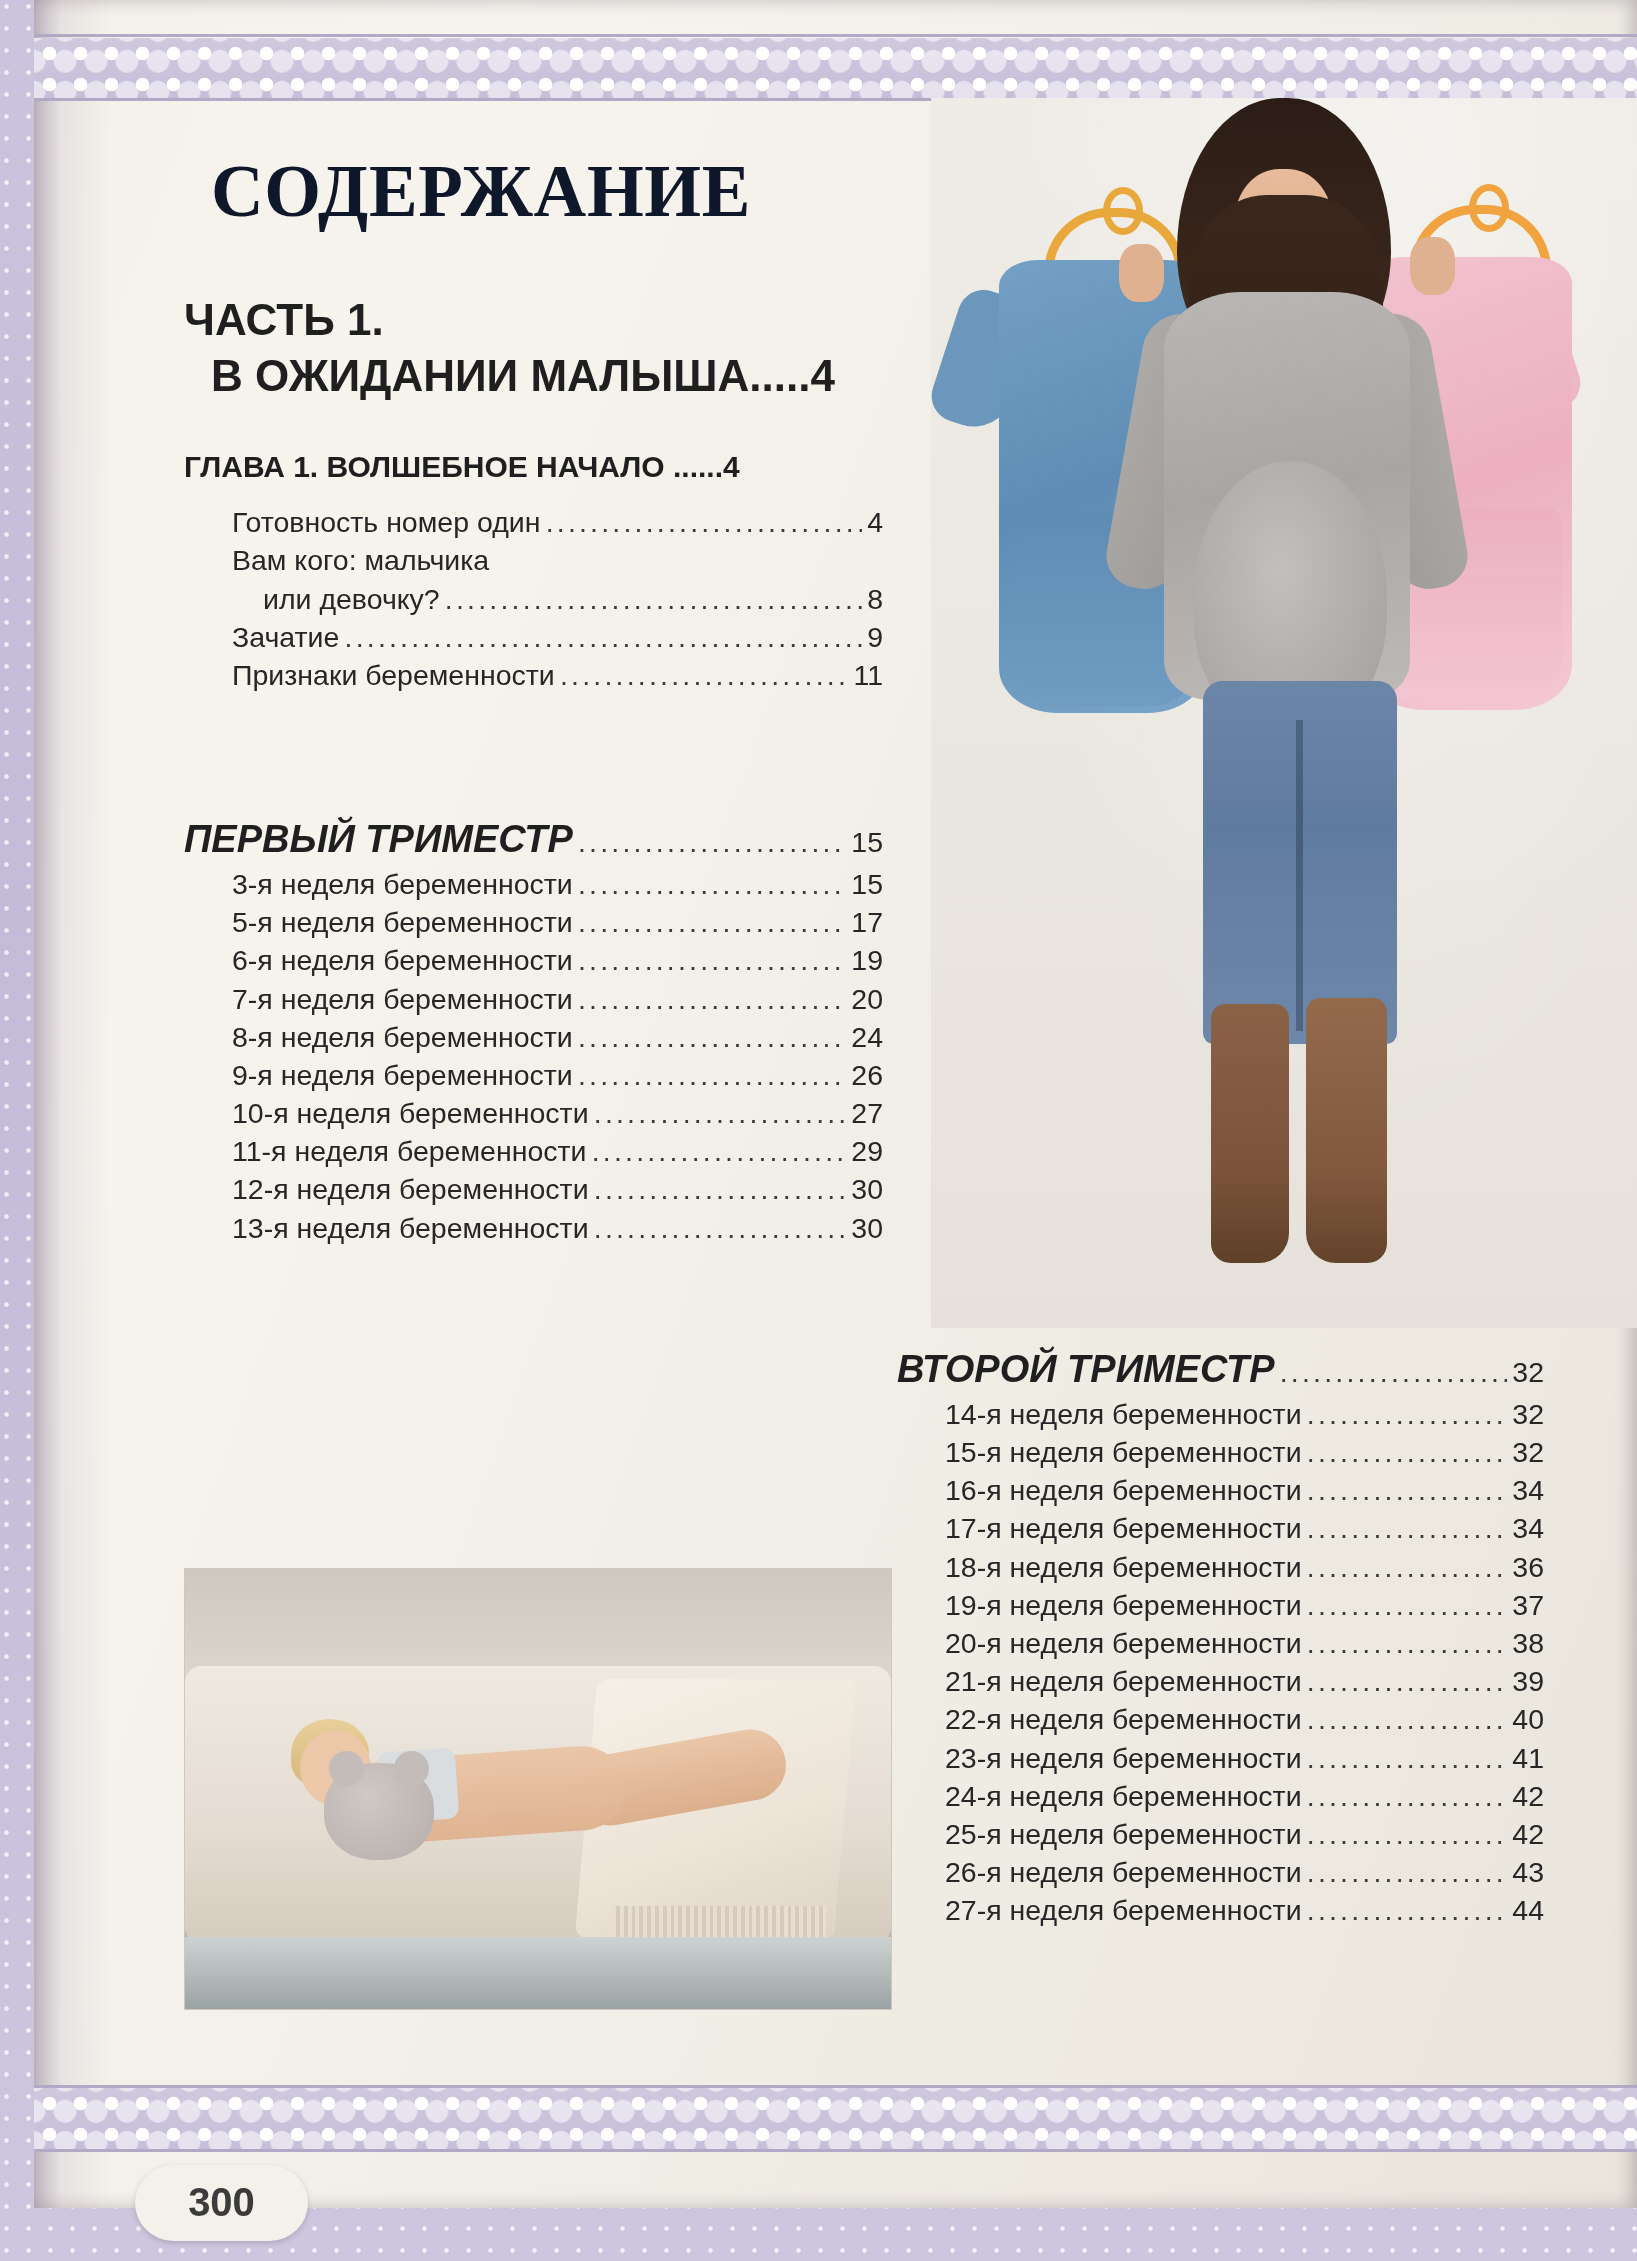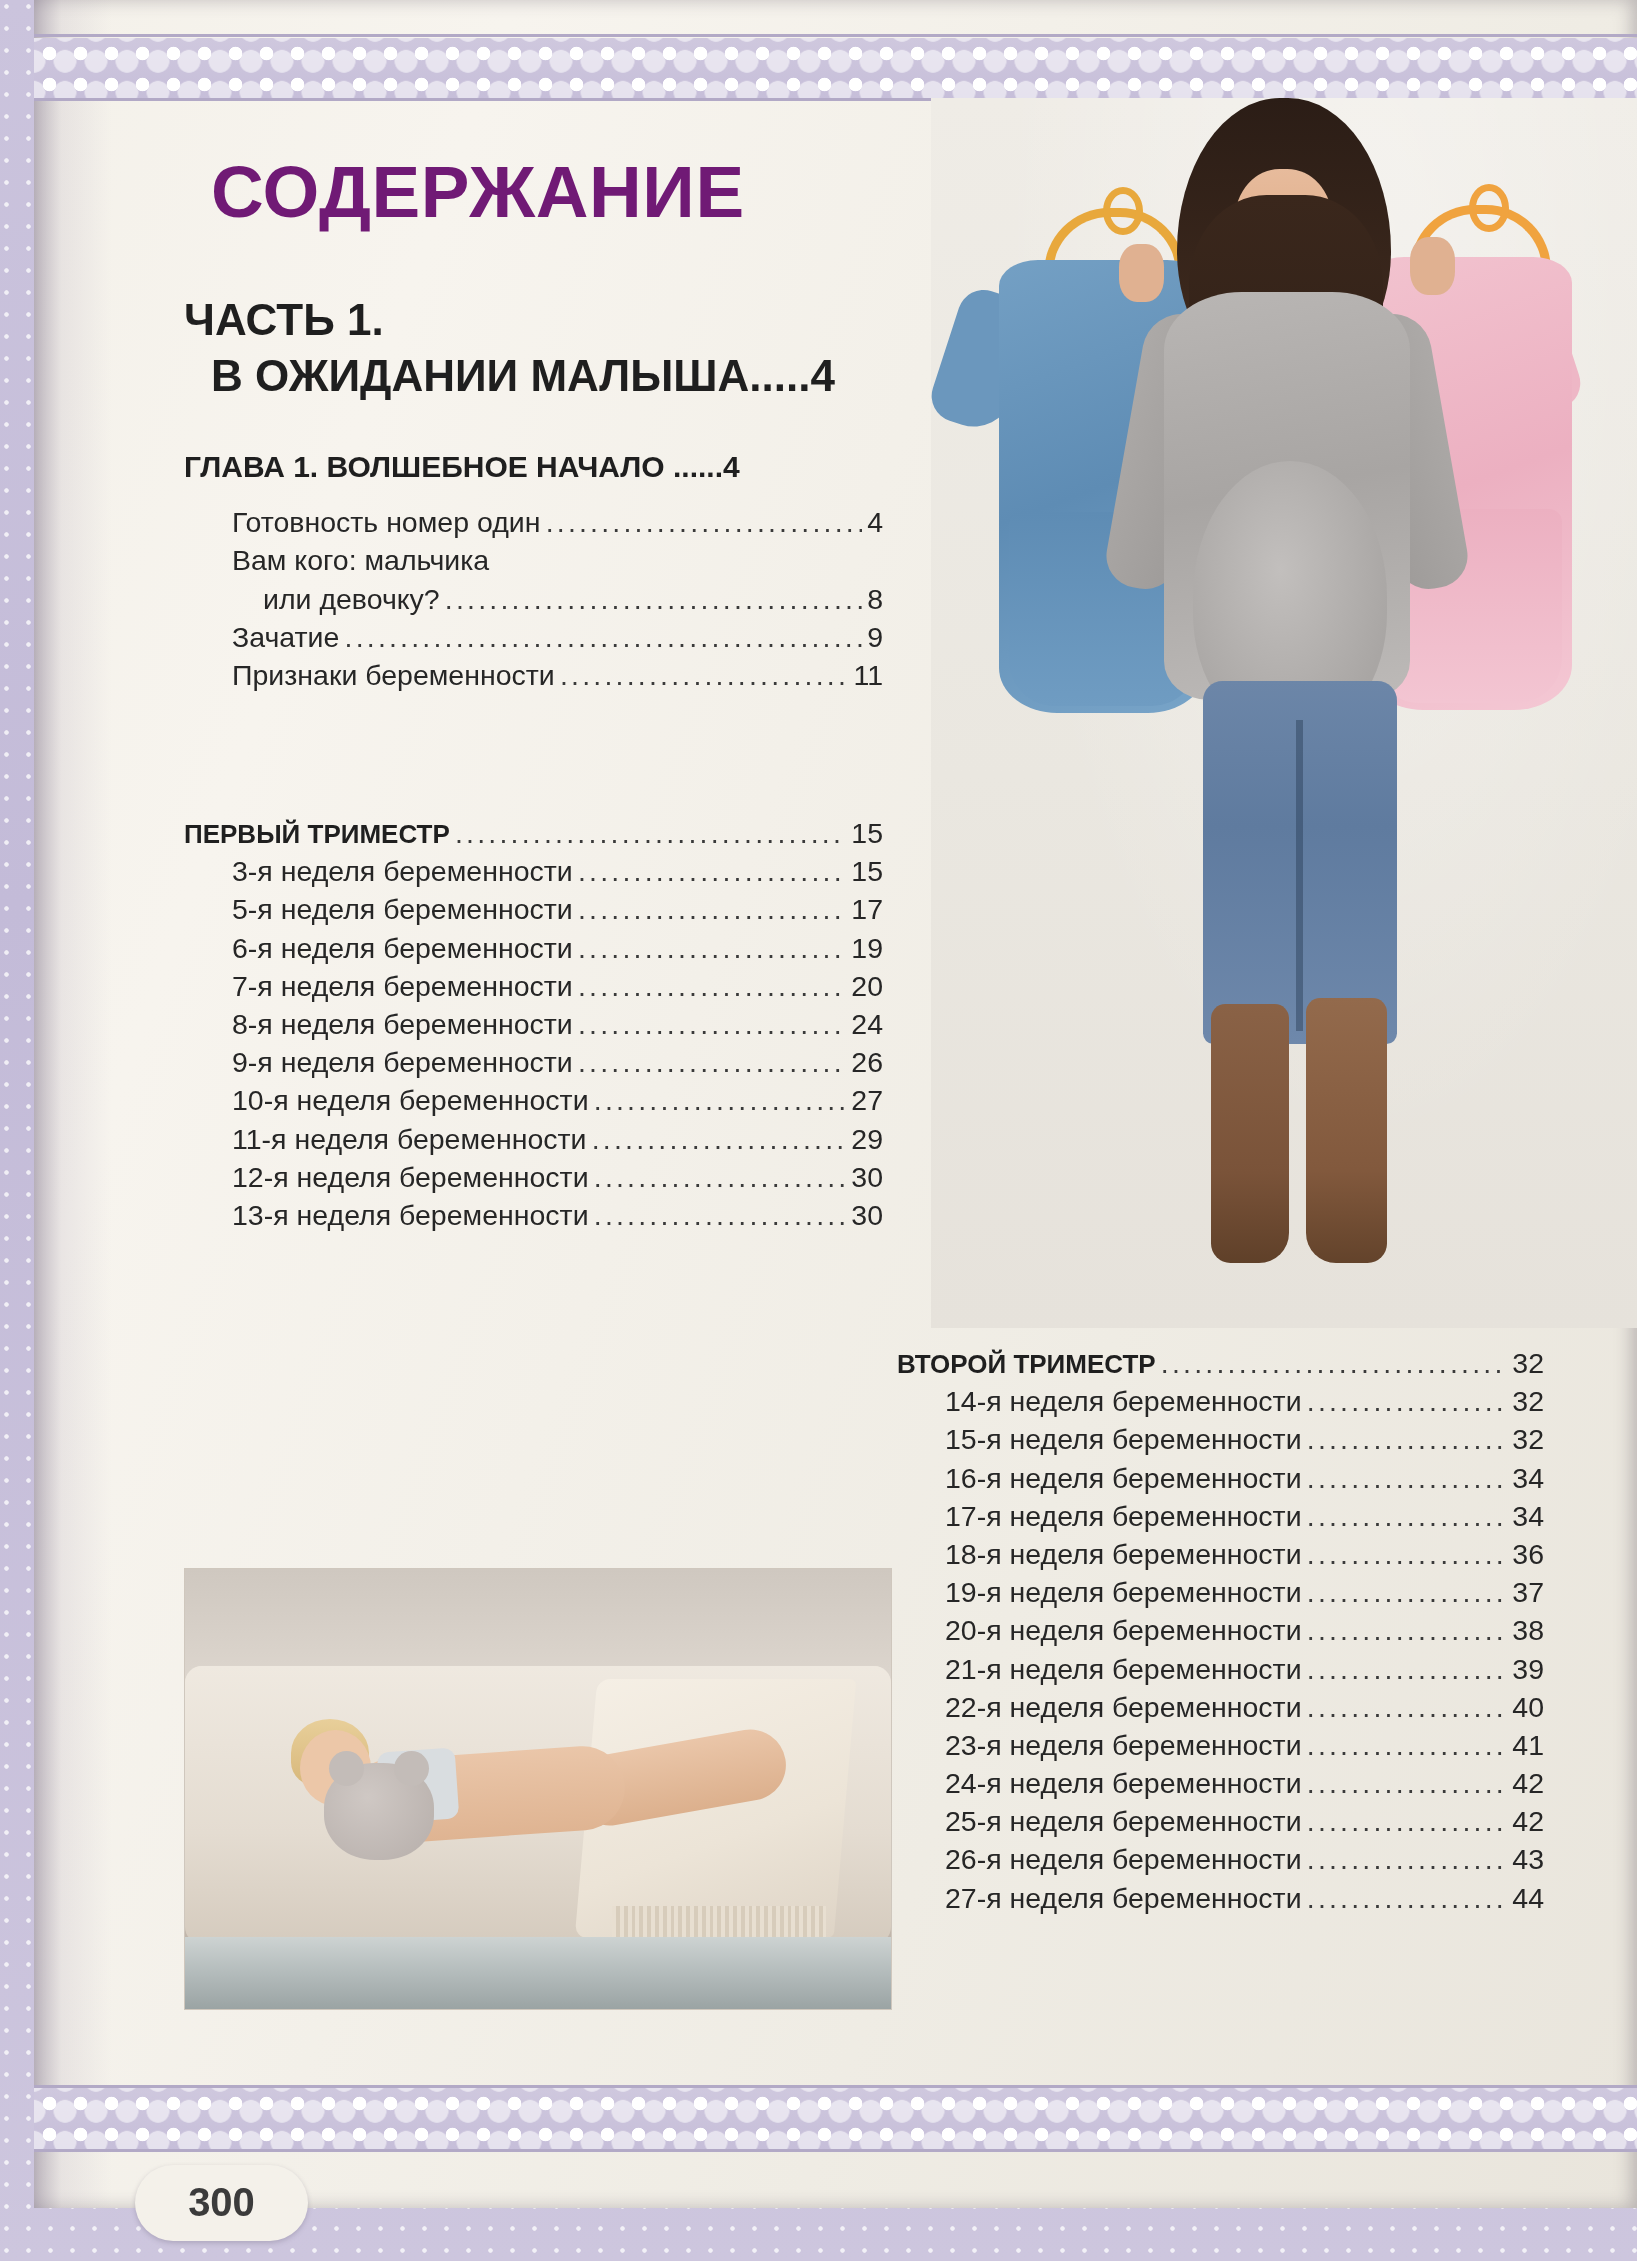--- a/index.html
+++ b/index.html
@@ -78,21 +78,22 @@
     height: 1987px;
   }
 
   .toc-title {
     position: absolute;
     left: 177px;
     top: 52px;
     font-size: 73px;
     font-weight: bold;
     letter-spacing: 0.6px;
-    color: #701a75;
+    color: #0f172a;
+    font-family: Liberation Serif, serif;
   }
 
   
   .col-left {
     position: absolute;
     left: 150px;
     top: 194px;
     width: 699px;
   }
   
@@ -114,21 +115,22 @@
 
   .chapter {
     font-size: 30px;
     font-weight: bold;
     color: #1f1f1f;
     line-height: 1.3;
   }
   .chapter .l2 { display: block; margin-left: 13px; }
 
   .section-ital {
-    font-size: 26px;
+    font-size: 38px;
+    font-style: italic;
     font-weight: bold;
     color: #1f1f1f;
   }
 
   .entry {
     font-size: 28.5px;
     color: #262626;
     line-height: 1.34;
     display: flex;
     align-items: baseline;

